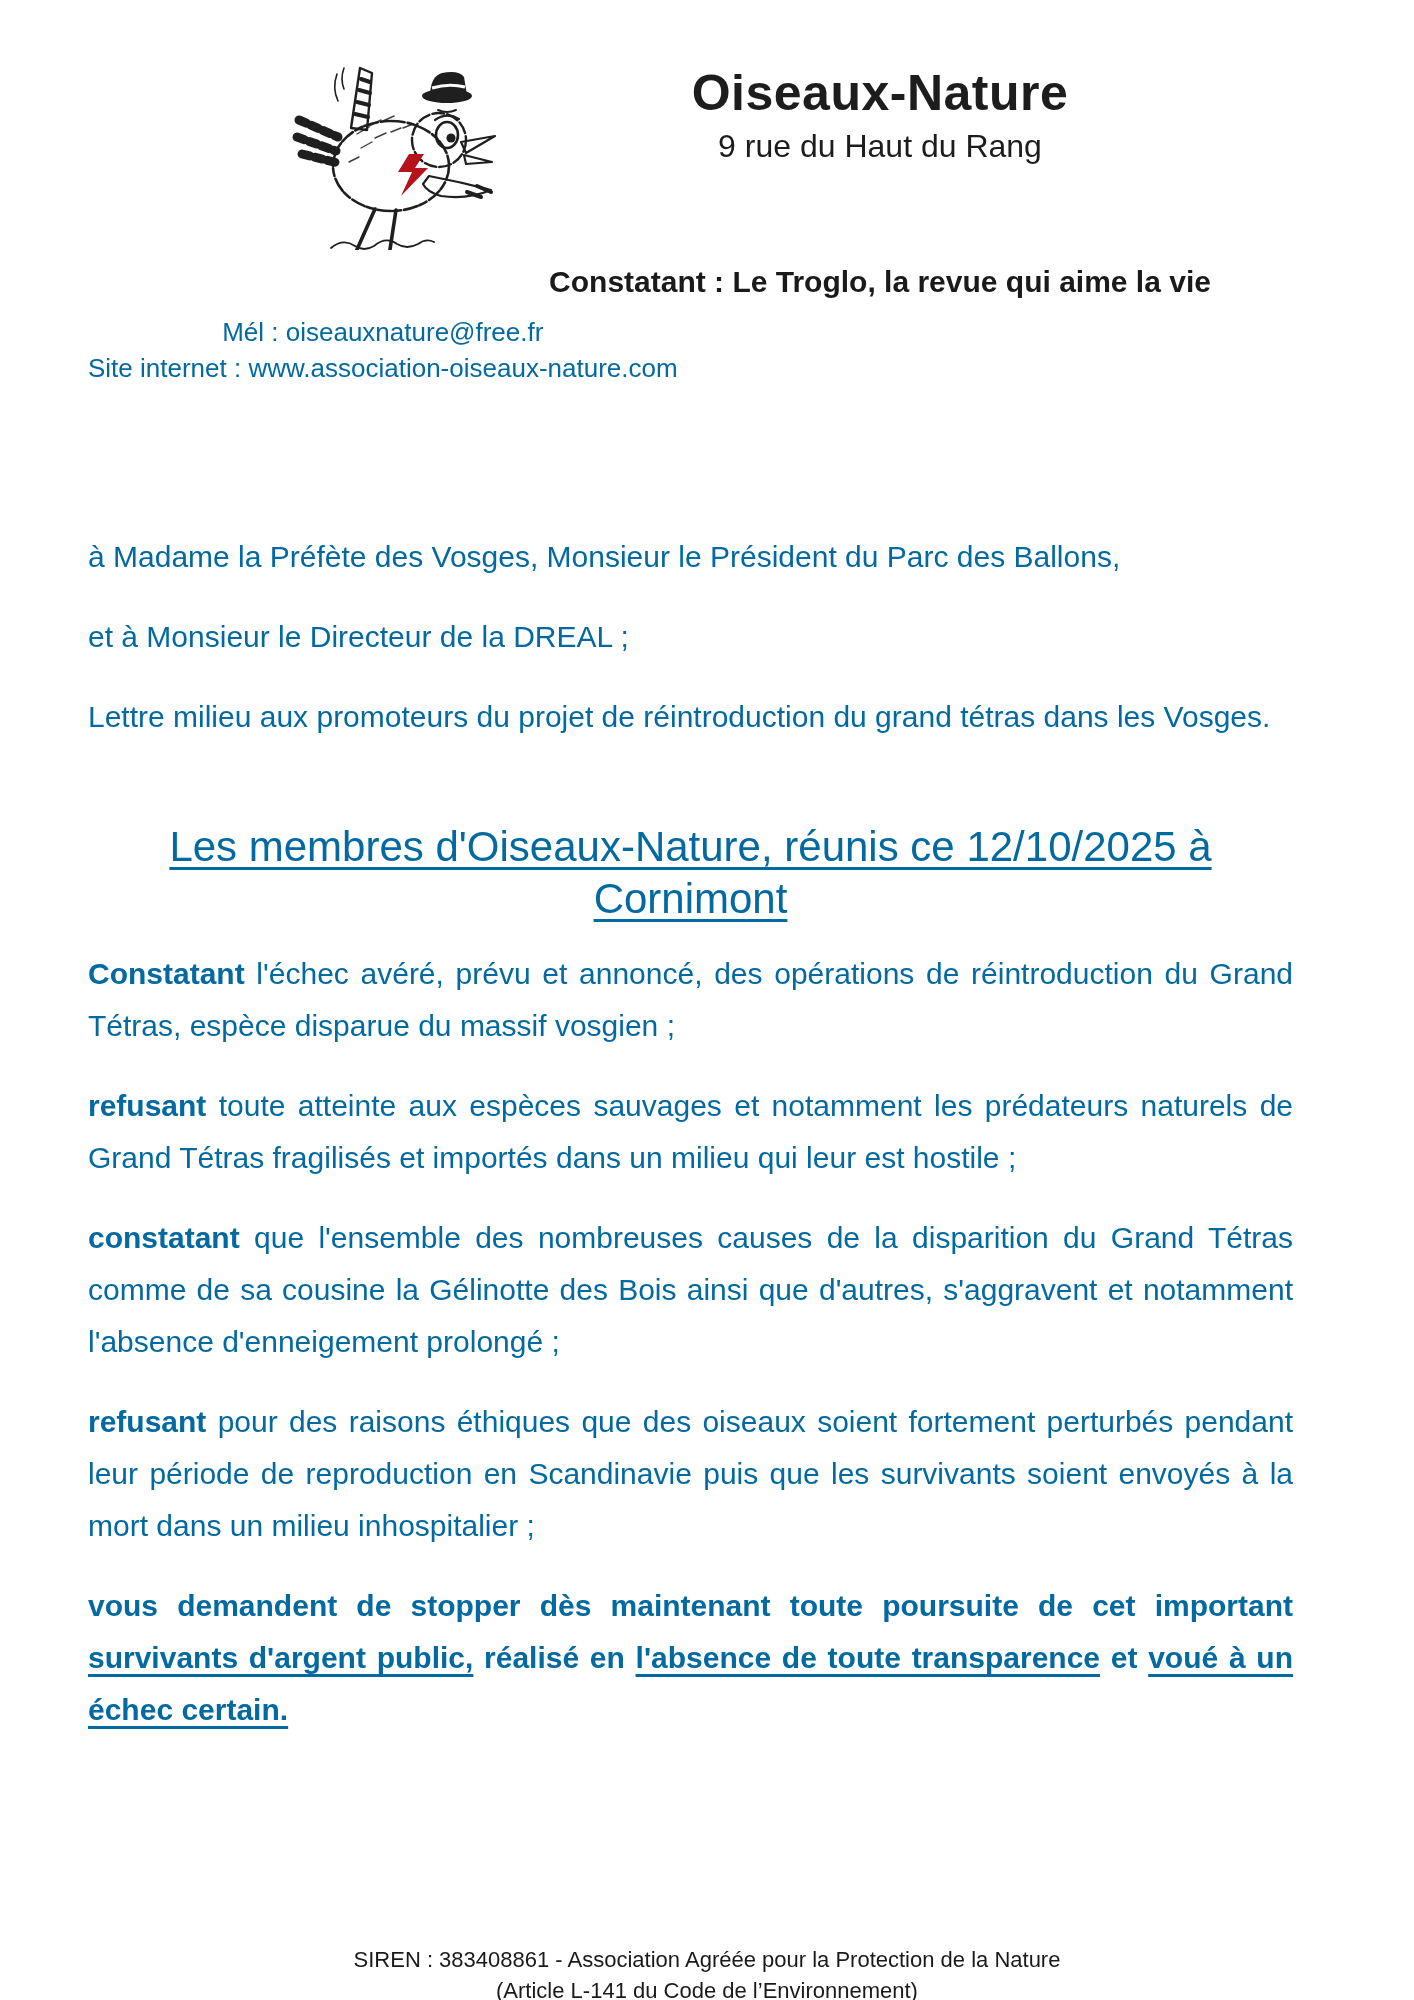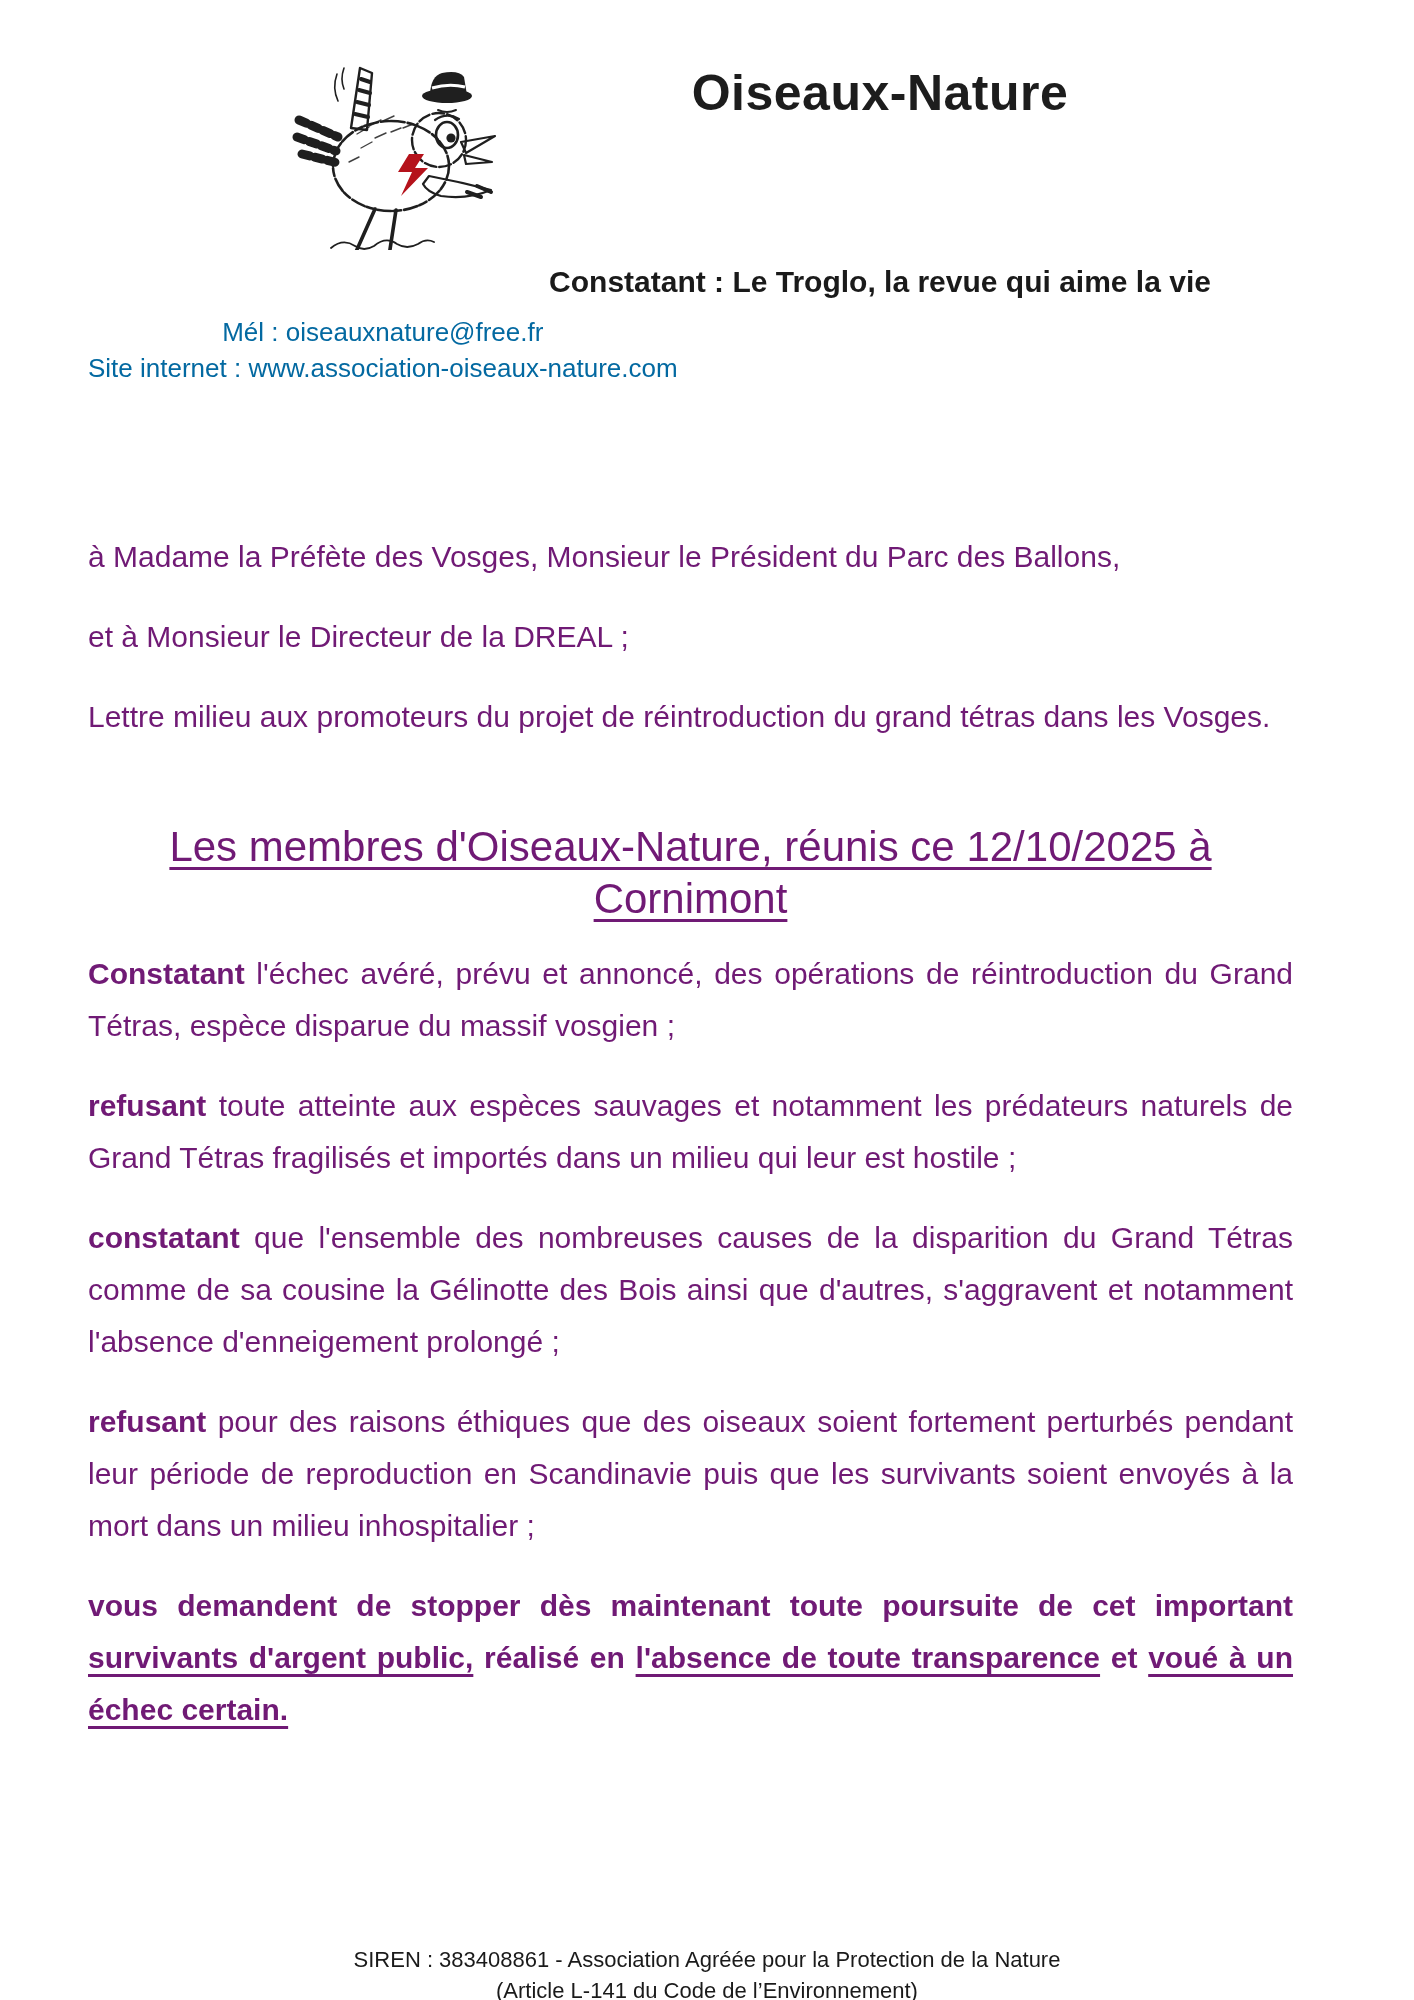--- a/index.html
+++ b/index.html
@@ -19,21 +19,21 @@
   .address-line{font-size:32px;line-height:44px;color:#1c1c1c;margin-top:2px;}
   .address-line:first-of-type{margin-top:14px;}
   .publication{
     position:absolute;left:460px;top:237px;width:840px;text-align:center;
     font-size:30px;font-weight:bold;color:#1a1a1a;
   }
   .contact{position:absolute;left:88px;top:286px;font-size:26px;line-height:36px;color:#0369a1;text-align:center;}
   
   .letter{
     position:absolute;left:88px;top:503px;width:1205px;
-    font-size:30px;line-height:52px;color:#701a75;
+    font-size:30px;line-height:52px;color:#0369a1;
   }
   .para{margin:0 0 28px 0;text-align:justify;}
   .heading{
     margin:78px 0 23px 0;text-align:center;font-size:42px;
   }
   .heading .u-full{
     text-decoration:underline;
     text-decoration-thickness:2.5px;
     text-underline-offset:6px;
   }
@@ -109,20 +109,21 @@
 
       <path d="M139,36 Q140,18 151,15 Q168,12 173,19 L176,37 Z" fill="#1f1f1f"></path>
       <ellipse cx="156" cy="38" rx="25" ry="7" fill="#1f1f1f"></ellipse>
       <path d="M141,30 Q158,25 174,29" stroke="#ffffff" stroke-width="3" fill="none"></path>
       <path class="ink" d="M147,52 q9,4 18,0" stroke-width="2"></path>
     </svg>
   </div>
 
   <div class="header-text">
     <div class="org-name">Oiseaux-Nature</div>
+    <div class="address-line">9 rue du Haut du Rang</div>
   </div>
 
   <div class="publication">Constatant : Le Troglo, la revue qui aime la vie</div>
 
   <div class="contact">
     <div>Mél : oiseauxnature@free.fr</div>
     <div>Site internet : www.association-oiseaux-nature.com</div>
   </div>
 
   <div class="letter">

